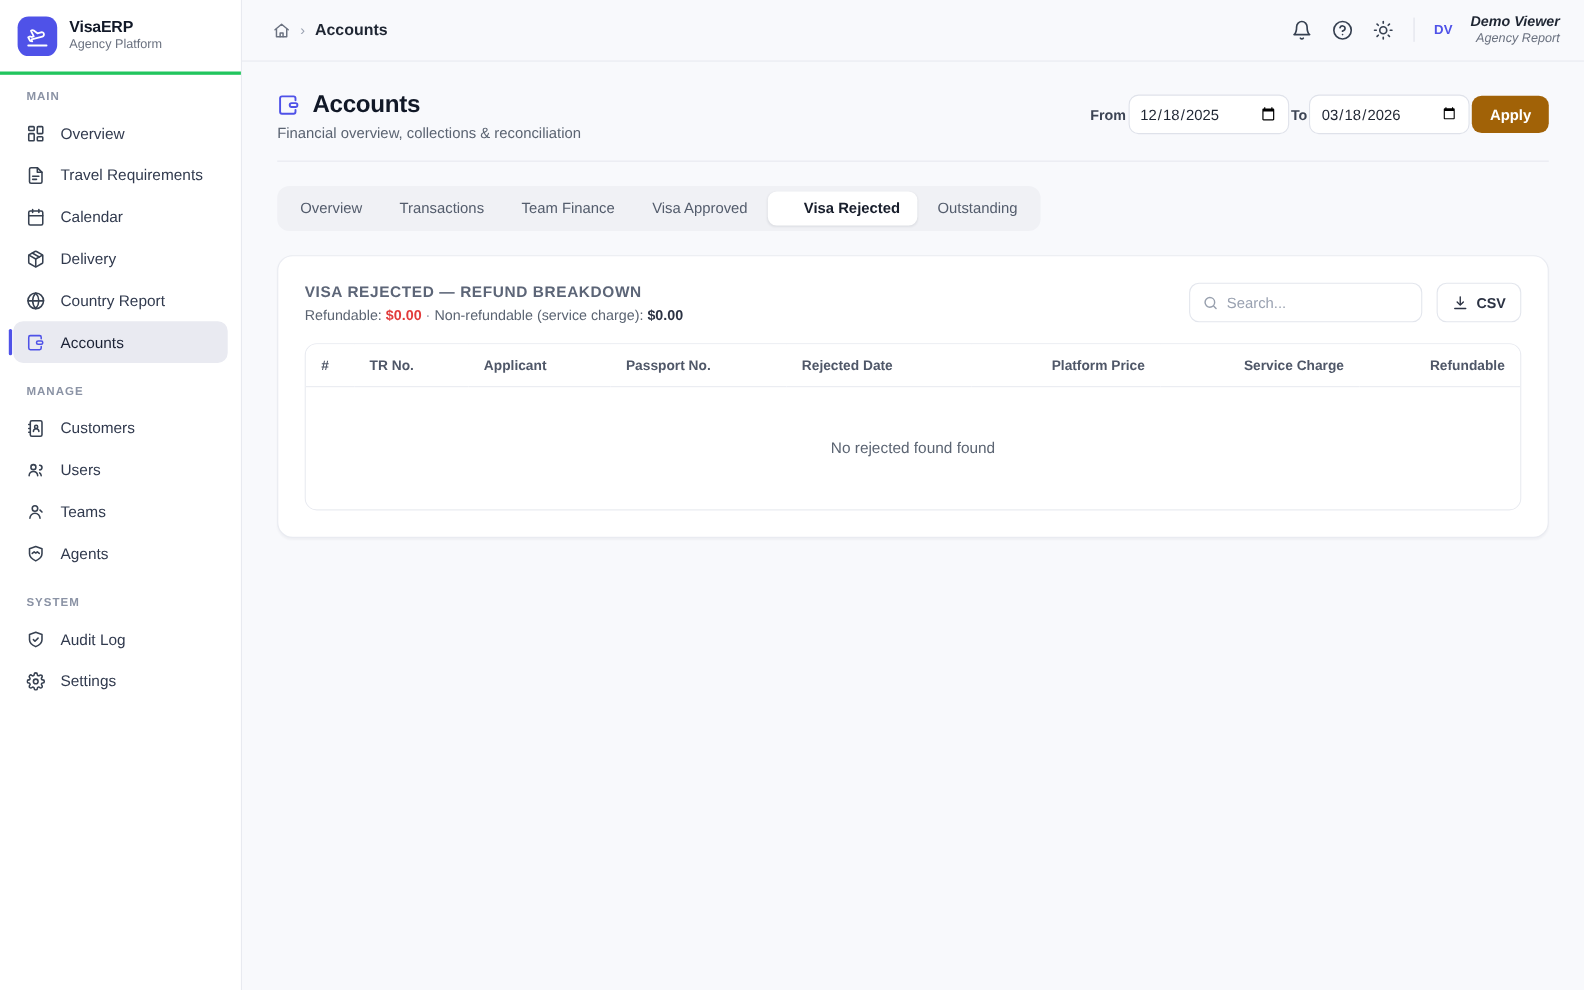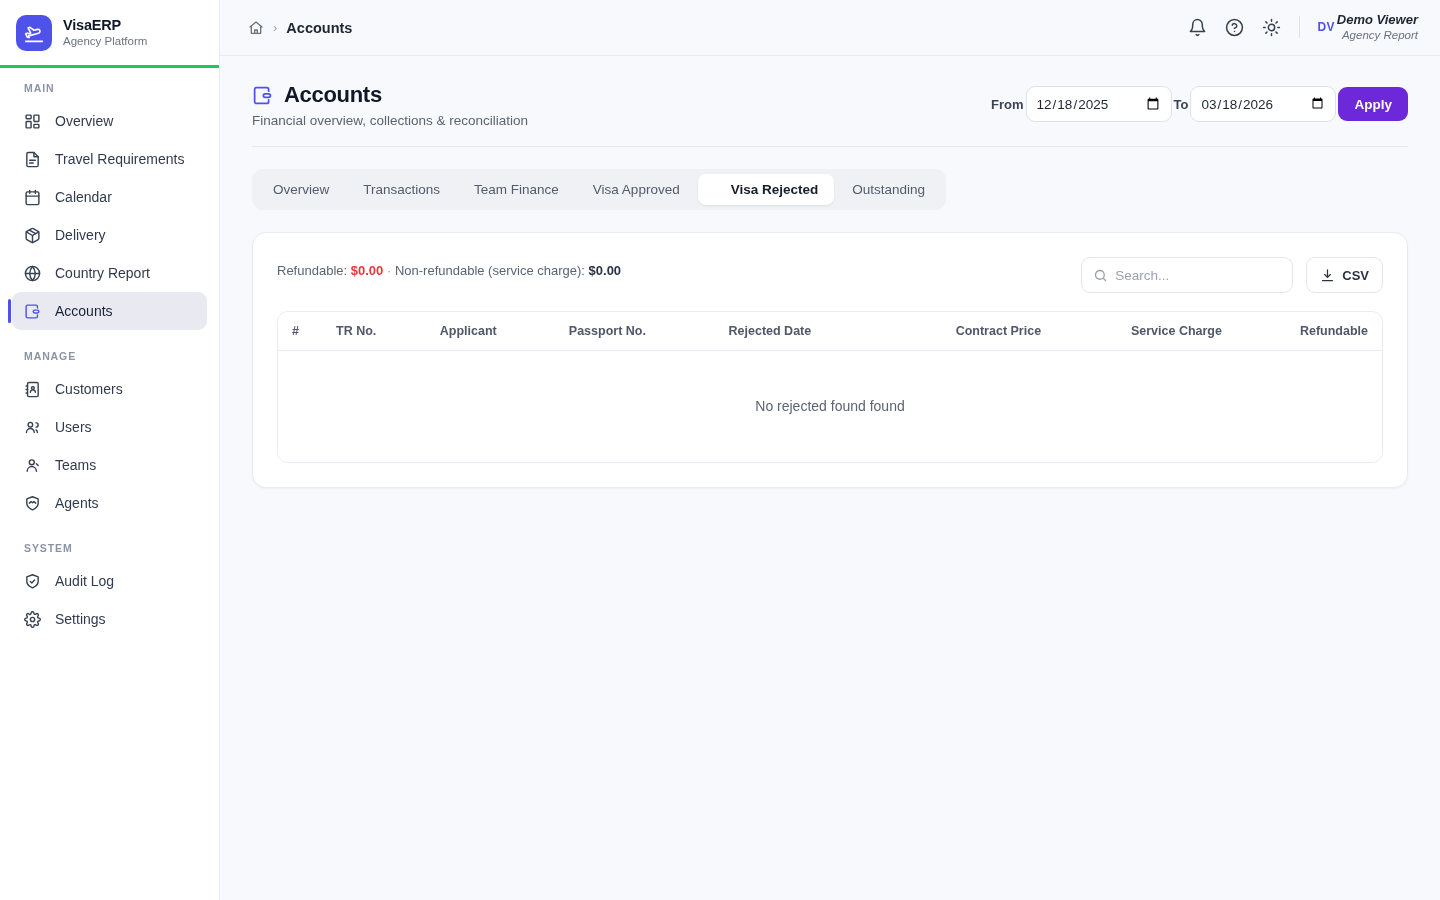--- a/index.html
+++ b/index.html
@@ -75,21 +75,21 @@
     display: flex; align-items: center;
     padding: 0 22px 0 28px;
   }
   .crumbs { display: flex; align-items: center; gap: 9px; }
   .crumb-home { width: 16px; height: 16px; color: #6b7280; display: block; }
   .crumb-sep { color: #9aa2b1; font-size: 13px; }
   .crumb-current { font-size: 14.5px; font-weight: bold; color: #1f2633; }
   .topbar-right { margin-left: auto; display: flex; align-items: center; gap: 18px; }
   .top-ico { width: 19px; height: 19px; color: #374151; cursor: pointer; display: block; }
   .top-divider { width: 1px; height: 22px; background: #dfe2ea; }
-  .user-block { display: flex; align-items: center; gap: 2px; text-align: right; }
+  .user-block { display: flex; align-items: center; gap: 16px; text-align: right; }
   .avatar-initials { font-size: 12px; font-weight: bold; color: #4f52e8; letter-spacing: 0.3px; }
   .user-meta { display: flex; flex-direction: column; align-items: flex-end; line-height: 1.3; font-style: italic; }
   .user-name { font-size: 13px; font-weight: bold; color: #1f2633; }
   .user-role { font-size: 11.5px; color: #6b7280; }
 
   .content { flex: 1; padding: 26px 32px 0 32px; overflow: hidden; }
 
   .page-head { display: flex; align-items: flex-start; padding-bottom: 18px; border-bottom: 1px solid #e7e9ef; }
   .page-title-wrap { display: flex; flex-direction: column; gap: 5px; }
   .page-title-row { display: flex; align-items: center; gap: 11px; }
@@ -101,21 +101,21 @@
   .filter-label { font-size: 13px; color: #3c4454; font-weight: bold; }
   .date-field {
     height: 36px; width: 146px;
     border: 1px solid #dfe2ea; border-radius: 9px;
     background: #ffffff; color: #1f2633;
     font-family: "Liberation Sans", sans-serif; font-size: 13.5px;
     padding: 0 9px;
   }
   .apply-btn {
     height: 34px; padding: 0 16px;
-    background: #6d28d9; color: #fff;
+    background: #a16207; color: #fff;
     border: none; border-radius: 9px;
     font-family: "Liberation Sans", sans-serif;
     font-size: 13.5px; font-weight: bold; cursor: pointer;
   }
 
   .tabs {
     display: inline-flex; align-items: center; gap: 2px;
     background: #f0f1f5; border-radius: 11px;
     padding: 5px; margin: 22px 0 0 0;
   }
@@ -432,20 +432,21 @@
         <div class="tab">Transactions</div>
         <div class="tab">Team Finance</div>
         <div class="tab">Visa Approved</div>
         <div class="tab active">Visa Rejected</div>
         <div class="tab">Outstanding</div>
       </div>
 
       <div class="card">
         <div class="card-head">
           <div>
+            <div class="card-title">VISA REJECTED — REFUND BREAKDOWN</div>
             <div class="card-meta">
               <span>Refundable:</span>
               <span class="amount-red">$0.00</span>
               <span class="dot">·</span>
               <span>Non-refundable (service charge):</span>
               <span class="amount-dark">$0.00</span>
             </div>
           </div>
 
           <div class="card-tools">
@@ -473,21 +474,21 @@
 
         <div class="table-wrap">
           <table>
             <thead>
               <tr>
                 <th class="idx">#</th>
                 <th>TR No.</th>
                 <th>Applicant</th>
                 <th>Passport No.</th>
                 <th>Rejected Date</th>
-                <th class="num">Contract Price</th>
+                <th class="num">Platform Price</th>
                 <th class="num">Service Charge</th>
                 <th class="num">Refundable</th>
               </tr>
             </thead>
             <tbody>
               <tr class="empty-row">
                 <td colspan="8">No rejected found found</td>
               </tr>
             </tbody>
           </table>

